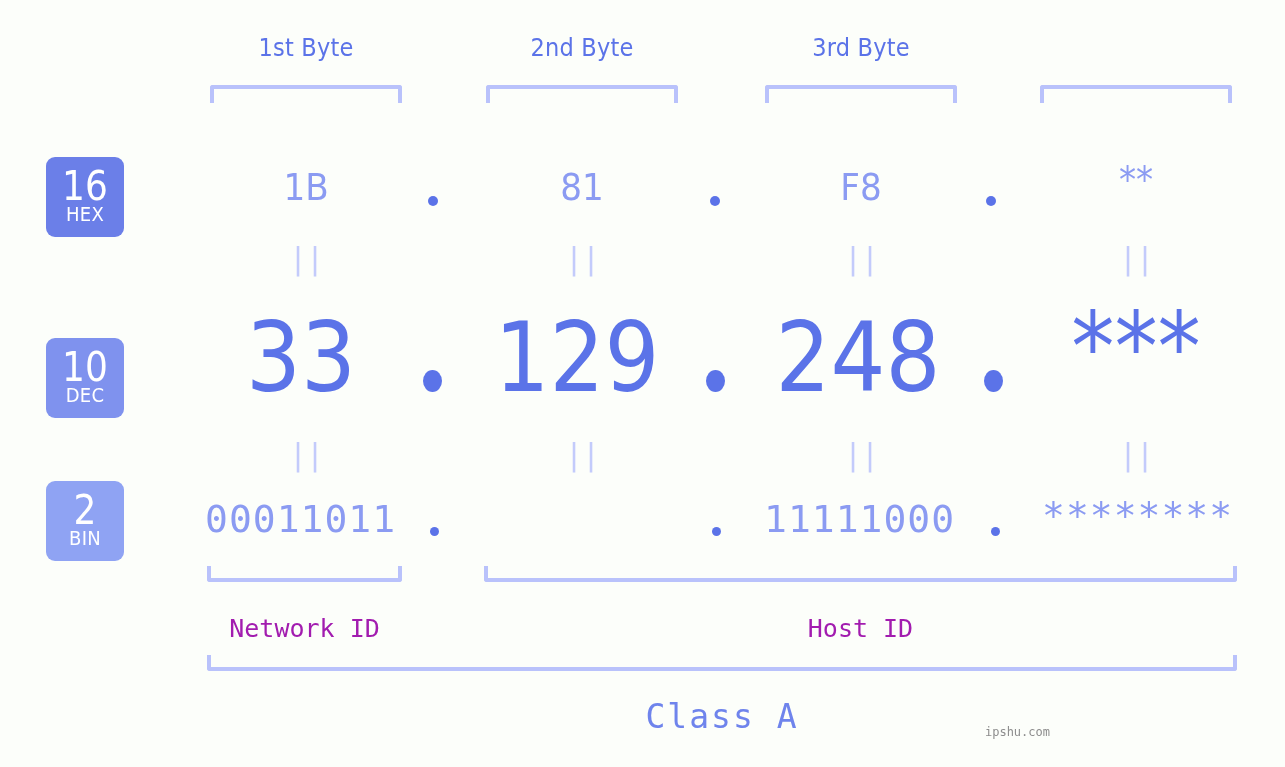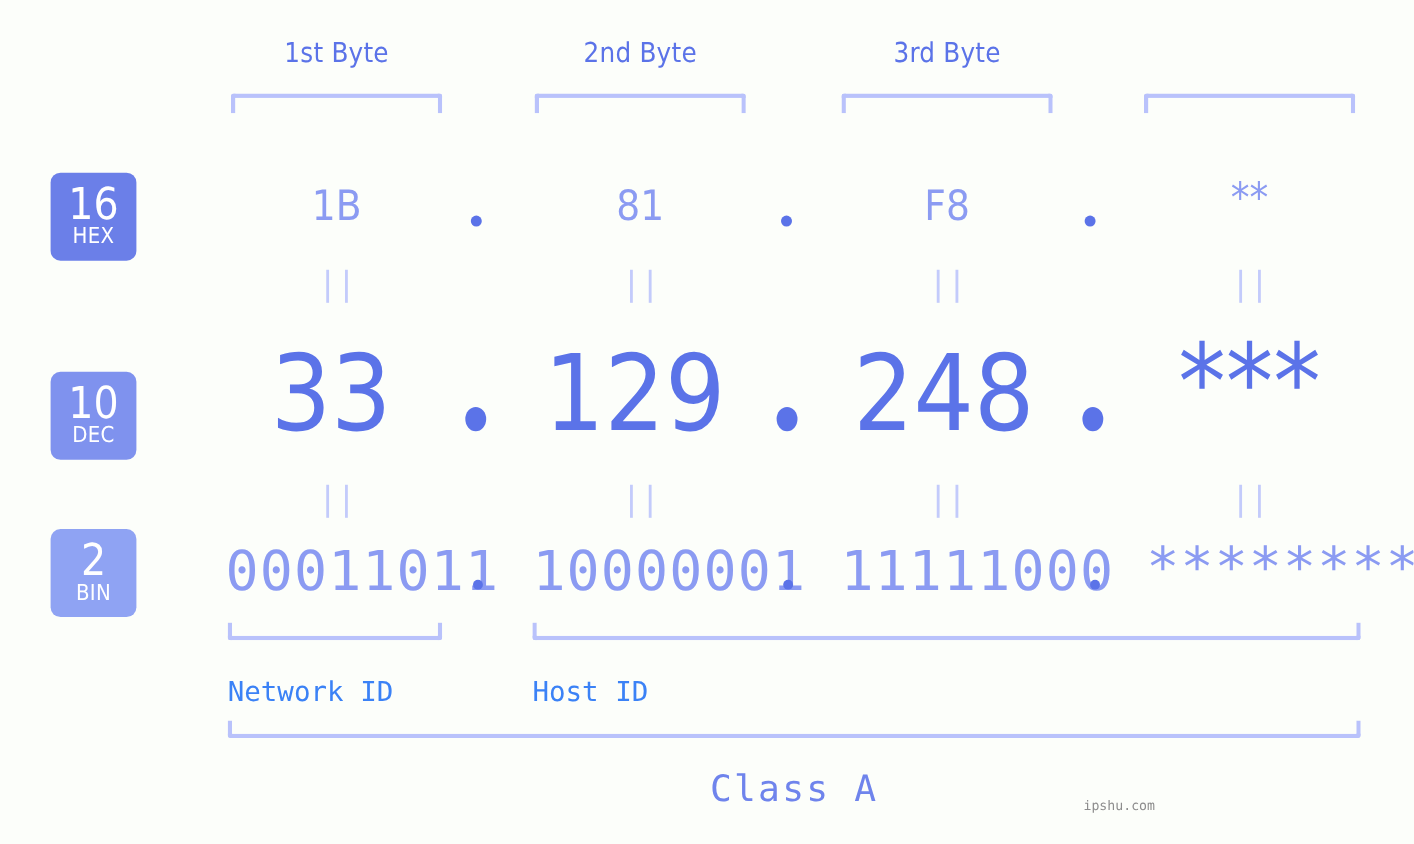--- a/index.html
+++ b/index.html
@@ -51,41 +51,41 @@
   .hex-val {
     font-family:"DejaVu Sans Condensed","Liberation Sans", sans-serif;
     font-size:38px; color:#8b9bf2; line-height:50px;
   }
   .dec-val {
     font-family:"DejaVu Sans Condensed","Liberation Sans", sans-serif;
     font-size:96px; color:#5b73e8; line-height:96px; font-weight:400;
   }
   .bin-val {
     font-family:"DejaVu Sans Mono","Liberation Mono", monospace;
-    font-size:50px; color:#8b9bf2; line-height:38px; letter-spacing:1px;
+    font-size:38px; color:#8b9bf2; line-height:38px; letter-spacing:1px;
   }
 
   
   .dot { position:absolute; border-radius:50%; background:#5b73e8; }
   .dot-hex { width:10px; height:10px; }
   .dot-dec { width:19px; height:22px; border-radius:50%; }
   .dot-bin { width:9px; height:9px; }
 
   
   .eqmark {
     position:absolute; color:#c3cbfb;
     font-family:"DejaVu Sans Mono","Liberation Mono", monospace;
     font-size:30px; line-height:30px; letter-spacing:-1px;
   }
 
   
   .id-label {
     position:absolute;
     font-family:"DejaVu Sans Mono","Liberation Mono", monospace;
-    font-size:25px; color:#3b82f6; white-space:nowrap;
+    font-size:25px; color:#a21caf; text-align:center; white-space:nowrap;
   }
   .class-label {
     position:absolute;
     font-family:"DejaVu Sans Mono","Liberation Mono", monospace;
     font-size:33px; color:#6f84ec; text-align:center; white-space:nowrap;
     letter-spacing:2px;
   }
   .watermark {
     position:absolute; right:14px; bottom:28px;
     font-family:"DejaVu Sans Mono","Liberation Mono", monospace;
@@ -142,21 +142,20 @@
   <div class="eqmark" style="left:765px; width:192px; text-align:center; top:440px;">||</div>
   <div class="eqmark" style="left:1040px; width:192px; text-align:center; top:440px;">||</div>
 
   <div class="badge" style="top: 481px; background: rgb(143, 163, 243);">
     <span class="num">2</span>
     <span class="lbl">BIN</span>
   </div>
 
   <div class="cell bin-val" style="left:205px; width:200px; top:500px; text-align:left;">00011011</div>
   <div class="dot dot-bin" style="left:430px; top:527px;"></div>
-  <div class="cell bin-val" style="left:484px; width:200px; top:500px; text-align:left;">10000001</div>
   <div class="dot dot-bin" style="left:712px; top:527px;"></div>
   <div class="cell bin-val" style="left:764px; width:200px; top:500px; text-align:left;">11111000</div>
   <div class="dot dot-bin" style="left:991px; top:527px;"></div>
   <div class="cell bin-val" style="left:1042px; width:200px; top:497px; text-align:left;">********</div>
 
   <div class="bracket-bot" style="left:207px; width:195px; top:566px;"></div>
   <div class="bracket-bot" style="left:484px; width:753px; top:566px;"></div>
 
   <div class="id-label" style="left:207px; width:195px; top:614px;">Network ID</div>
   <div class="id-label" style="left:484px; width:753px; top:614px;">Host ID</div>

